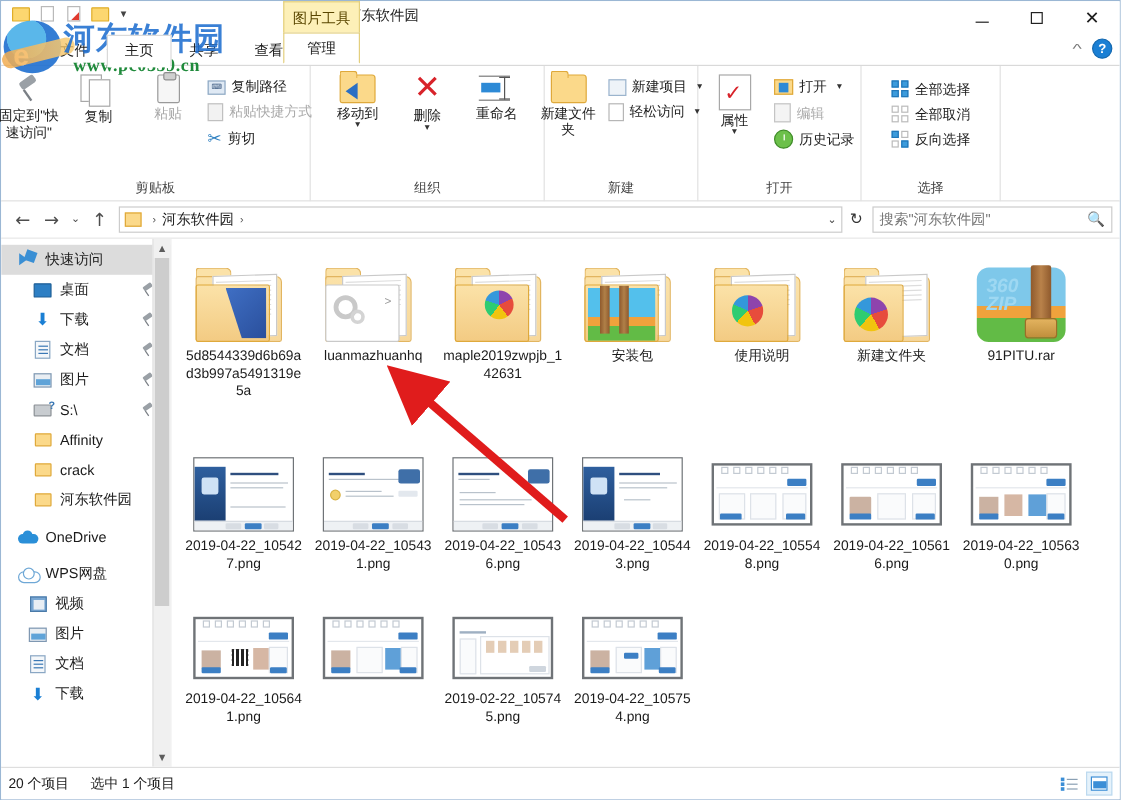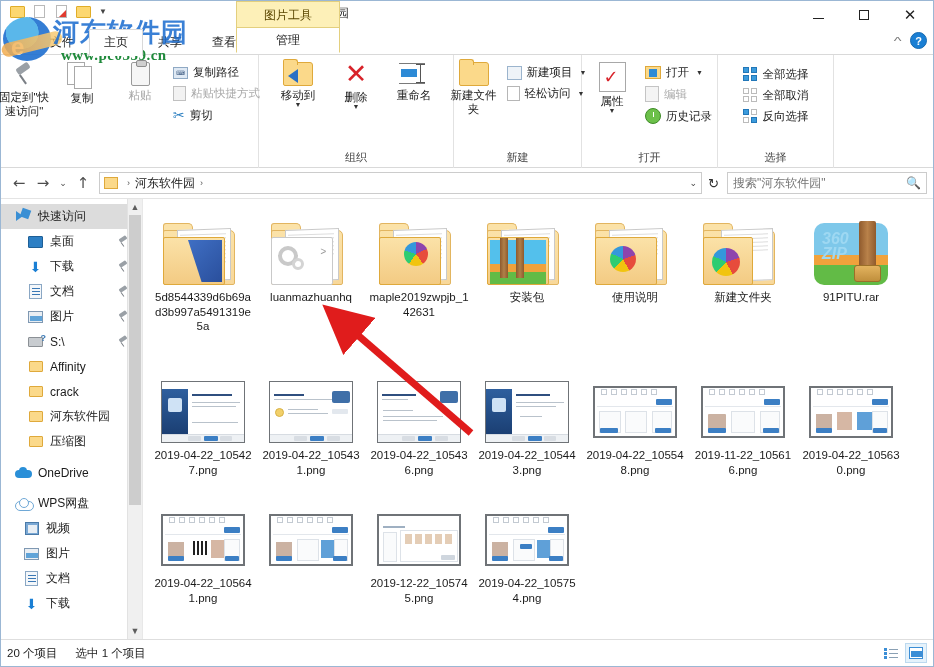--- a/index.html
+++ b/index.html
@@ -71,21 +71,21 @@
     padding: 4px 14px 5px; font-size: 12px; color: #222;
     border: 1px solid transparent; border-bottom: none;
     line-height: 16px; cursor: default;
   }
   .tab.active {
     background: #fff; border-color: #d9d9d9; border-bottom: 1px solid #fff;
     position: relative; z-index: 3;
   }
   .ctxgroup {
     position: absolute; left: 201px; top: -28px;
-    width: 104px; height: 54px;
+    width: 64px; height: 54px;
   }
   .ctxgroup .ctxhead {
     height: 26px; background: #fdf0b8; text-align: center;
     font-size: 12px; color: #5a4600; line-height: 26px;
     border-left:1px solid #e3cf7e; border-right:1px solid #e3cf7e;
     border-top:1px solid #e3cf7e;
   }
   .ctxgroup .ctxtab {
     height: 26px; background: #fff; text-align: center;
     font-size: 12px; color: #222; line-height: 24px;
@@ -538,20 +538,21 @@
           <div class="smallbtn disabled">
             <span class="shortic"></span>
             <span>粘贴快捷方式</span>
           </div>
           <div class="smallbtn">
             <span class="scissor">✂</span>
             <span>剪切</span>
           </div>
         </div>
       </div>
+      <div class="rgroup-label">剪贴板</div>
     </div>
 
     <div class="rgroup" style="width:195px">
       <div class="rgroup-body">
         <div class="bigbtn">
           <span class="ic ic-folder">
             <i style="position:absolute;left:4px;top:6px;width:0;height:0;border-right:10px solid #2a6fc4;border-top:7px solid transparent;border-bottom:7px solid transparent;"></i>
           </span>
           <span class="lbl">移动到</span>
           <span class="caret-under">▼</span>
@@ -764,26 +765,20 @@
           <span>crack</span>
         </div>
 
         <div class="navitem l2">
           <span class="navicon">
               <span class="i-folder"></span>
             </span>
           <span>河东软件园</span>
         </div>
 
-        <div class="navitem l2">
-          <span class="navicon">
-              <span class="i-folder"></span>
-            </span>
-          <span>压缩图</span>
-        </div>
 
         <div class="navitem" style="margin-top:6px">
           <span class="navicon">
               <span class="i-onedrive"></span>
             </span>
           <span>OneDrive</span>
         </div>
 
         <div class="navitem" style="margin-top:6px">
           <span class="navicon">
@@ -1106,21 +1101,21 @@
               <i class="tool" style="left:26px"></i><i class="tool" style="left:36px"></i>
               <i class="tool" style="left:46px"></i><i class="tool" style="left:56px"></i>
               <i class="btn" style="right:3px;top:11px;width:16px;height:6px;background:#3c7fc4"></i>
               <i class="ph" style="left:5px;top:26px;width:18px;height:15px;border-radius:1px"></i>
               <i class="panel" style="left:28px;top:23px;width:24px;height:22px"></i>
               <i class="panel" style="right:3px;top:23px;width:20px;height:22px"></i>
               <i class="btn" style="left:5px;bottom:3px;width:18px;background:#3c7fc4"></i>
               <i class="btn" style="right:4px;bottom:3px;width:16px;background:#3c7fc4"></i>
             </div>
           </div>
-          <div class="label">2019-11-22_105616.png</div>
+          <div class="label">2019-04-22_105616.png</div>
         </div>
 
         <div class="tile short">
           <div class="thumb">
             <div class="shot" style="height:52px;margin-bottom:5px;border-width:2px">
               <i class="titleb"></i>
               <i class="toolrow"></i>
               <i class="tool" style="left:6px"></i><i class="tool" style="left:16px"></i>
               <i class="tool" style="left:26px"></i><i class="tool" style="left:36px"></i>
               <i class="tool" style="left:46px"></i><i class="tool" style="left:56px"></i>
@@ -1185,21 +1180,21 @@
               <i class="panel" style="left:4px;top:16px;width:14px;height:30px"></i>
               <i class="panel" style="left:21px;top:14px;width:58px;height:32px;background:#fff"></i>
               <i class="ph" style="left:26px;top:18px;width:7px;height:10px;background:#e4cdb6"></i>
               <i class="ph" style="left:36px;top:18px;width:7px;height:10px;background:#e4cdb6"></i>
               <i class="ph" style="left:46px;top:18px;width:7px;height:10px;background:#e4cdb6"></i>
               <i class="ph" style="left:56px;top:18px;width:7px;height:10px;background:#e4cdb6"></i>
               <i class="ph" style="left:66px;top:18px;width:7px;height:10px;background:#e4cdb6"></i>
               <i class="btn" style="right:4px;bottom:4px;width:14px;background:#cfd6de"></i>
             </div>
           </div>
-          <div class="label">2019-12-22_105745.png</div>
+          <div class="label">2019-02-22_105745.png</div>
         </div>
 
         <div class="tile short">
           <div class="thumb">
             <div class="shot" style="height:52px;margin-bottom:5px;border-width:2px">
               <i class="titleb"></i>
               <i class="toolrow"></i>
               <i class="tool" style="left:6px"></i><i class="tool" style="left:16px"></i>
               <i class="tool" style="left:26px"></i><i class="tool" style="left:36px"></i>
               <i class="tool" style="left:46px"></i><i class="tool" style="left:56px"></i>

